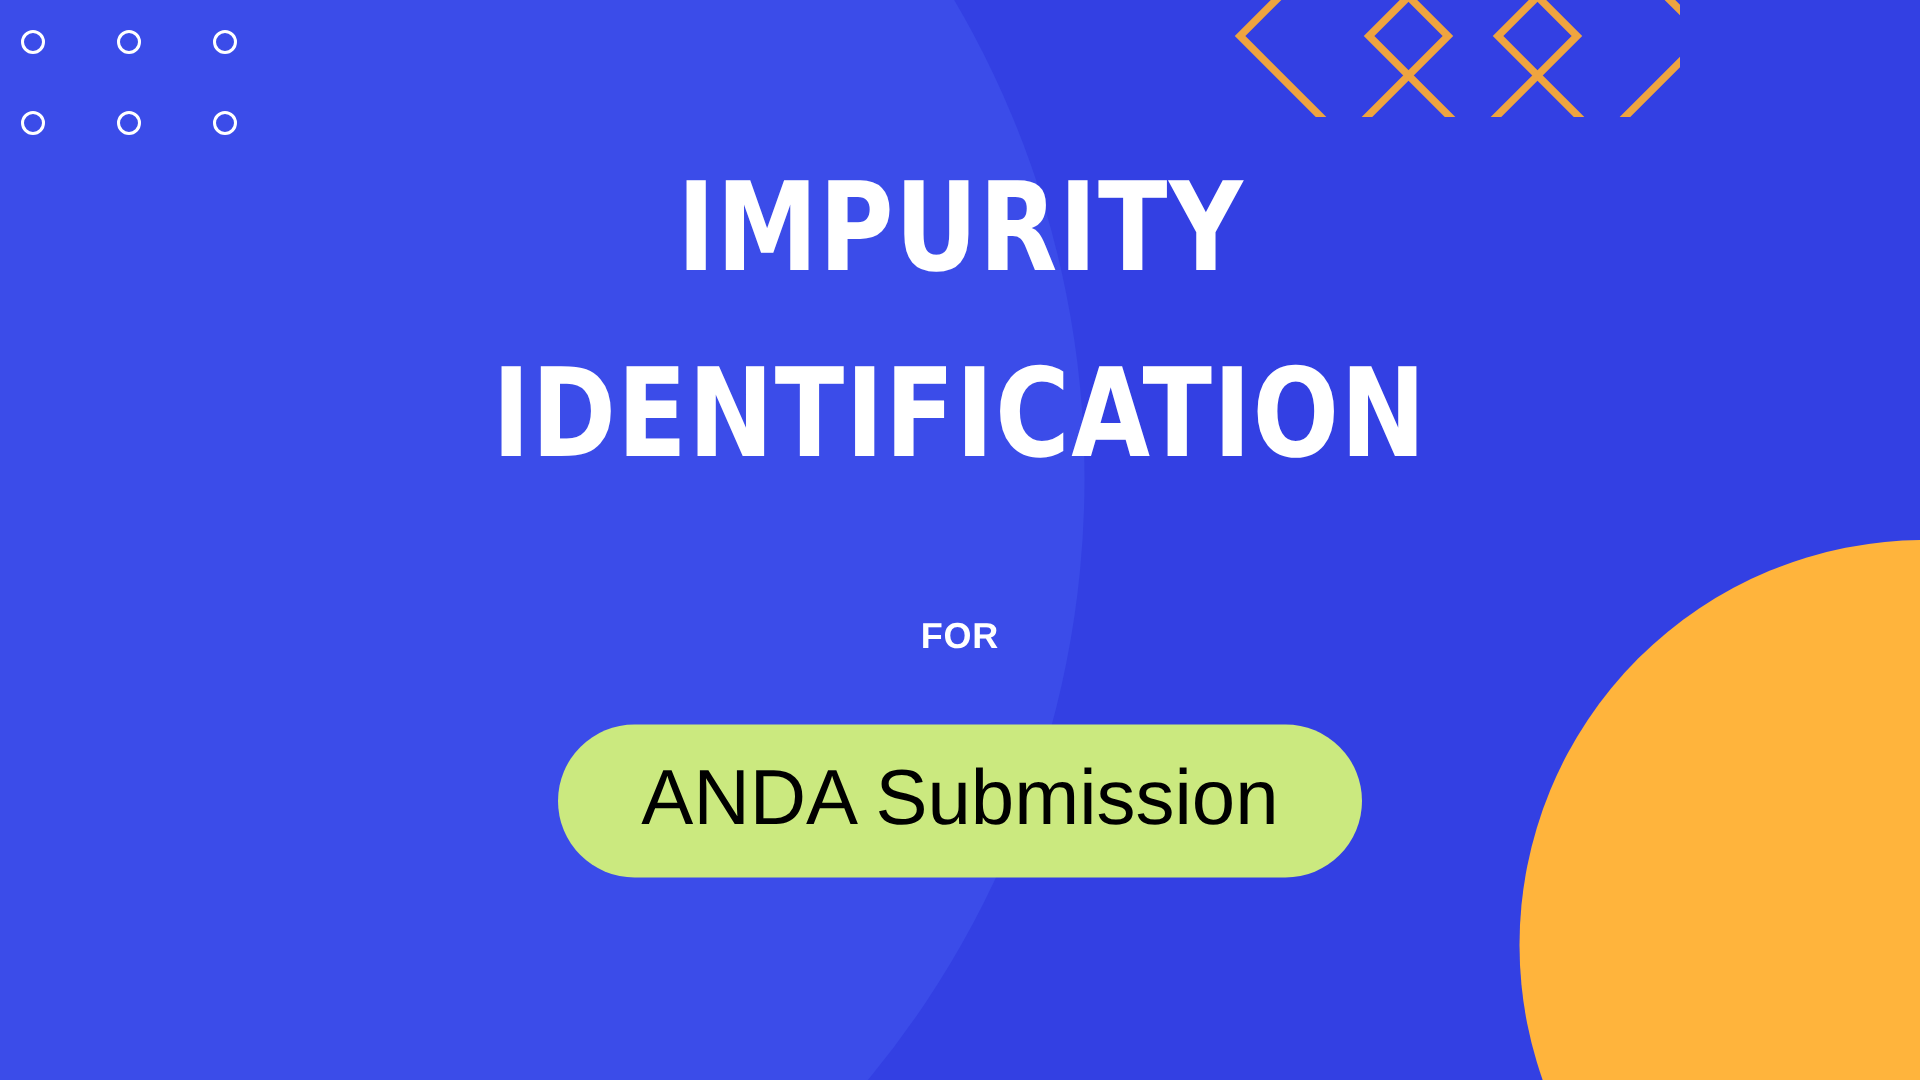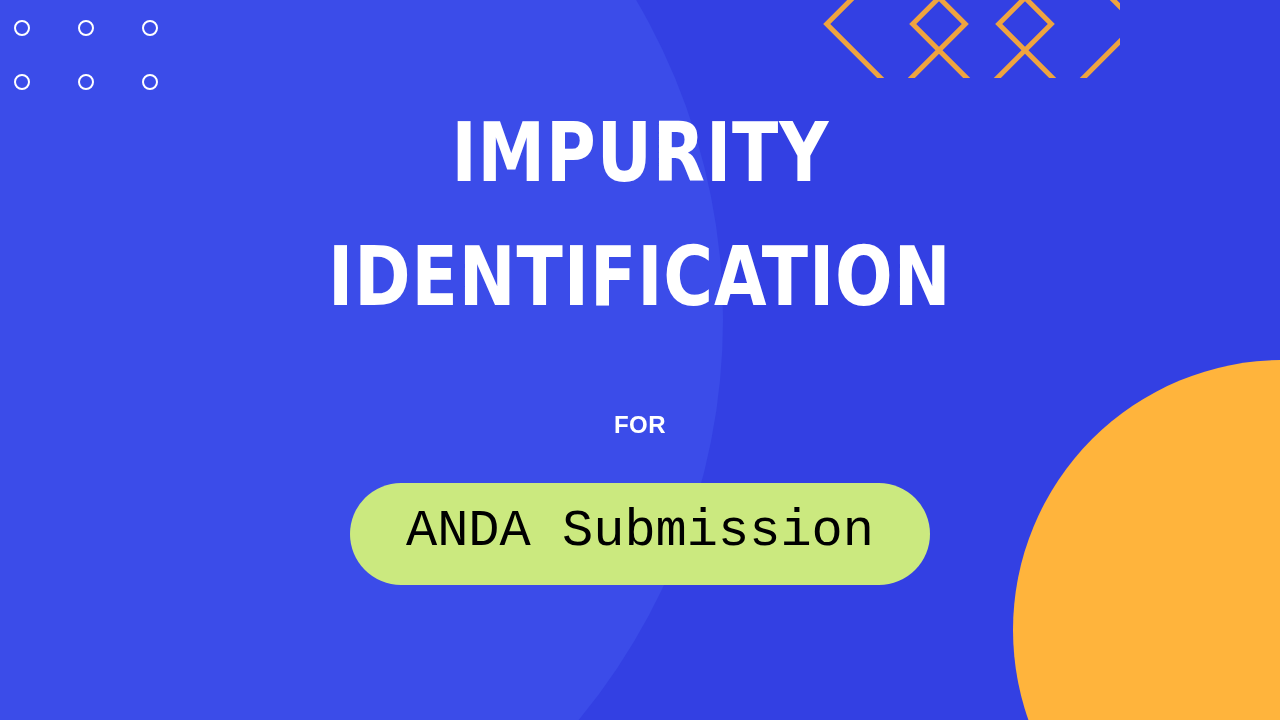--- a/index.html
+++ b/index.html
@@ -105,21 +105,21 @@
     text-align: center;
   }
 
   .pill {
     margin-top: 39px;
     background: #cbe97f;
     color: #000000;
     border: none;
     border-radius: 60px;
     padding: 18px 56px 22px;
-    font-family: Liberation Mono, monospace;
+    font-family: Liberation Sans, sans-serif;
     font-weight: 400;
     font-size: 52px;
     line-height: 62px;
     letter-spacing: 0px;
     white-space: nowrap;
     text-align: right;
   }
 </style>
 </head>
 <body>

